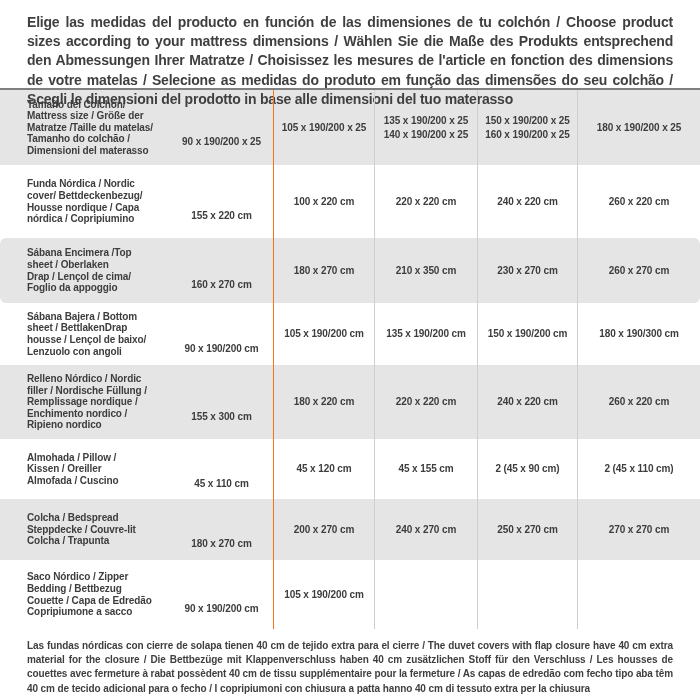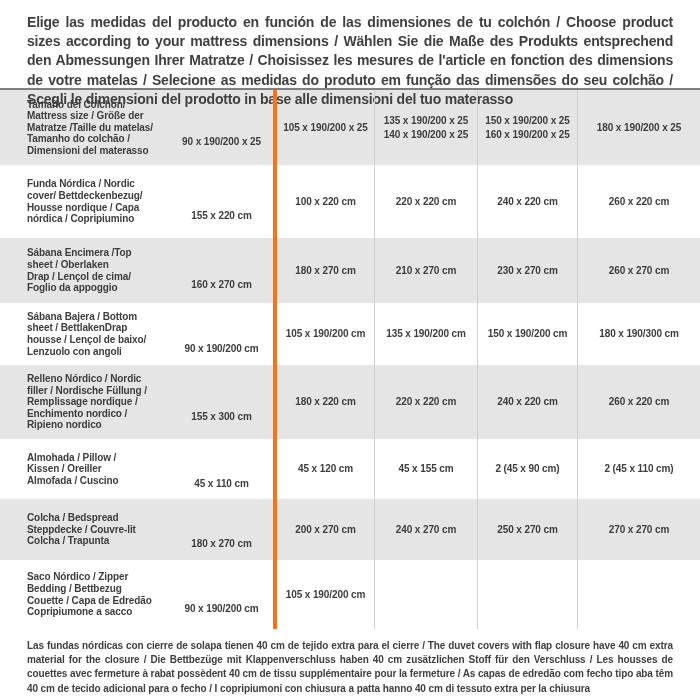--- a/index.html
+++ b/index.html
@@ -53,28 +53,28 @@
     text-align: left;
     line-height: 1.16;
   }
   .cval {
     justify-content: center;
     text-align: center;
     line-height: 1.35;
     padding: 2px 2px;
   }
   .c1 { width: 103px; margin-top: 29px; }
-  .c2 { width: 101px; border-left: 4px solid #f97316; }
+  .c2 { width: 101px; border-left: 1px solid #f97316; }
   .c3 { width: 103px; border-left: 1px solid #cfcfcf; }
   .c4 { width: 100px; border-left: 1px solid #cfcfcf; }
   .c5 { width: 123px; border-left: 1px solid #cfcfcf; }
 
   .r1 { height: 75px; }
   .r2 { height: 73px; }
-  .r3 { height: 65px; }
+  .r3 { height: 65px; border-radius: 6px; }
   .r4 { height: 62px; }
   .r5 { height: 74px; }
   .r6 { height: 60px; }
   .r7 { height: 61px; justify-content: space-between; }
   .r8 { height: 69px; }
 
   .page-footer {
     padding: 10px 27px 0 27px;
     font-size: 10px;
     font-weight: bold;
@@ -118,21 +118,21 @@
     <div class="cell cval c5">260 x 220 cm</div>
   </div>
 
   <div class="trow shaded r3">
     <div class="cell c0">Sábana Encimera /Top
 sheet / Oberlaken
 Drap / Lençol de cima/
 Foglio da appoggio</div>
     <div class="cell cval c1">160 x 270 cm</div>
     <div class="cell cval c2">180 x 270 cm</div>
-    <div class="cell cval c3">210 x 270 cm</div>
+    <div class="cell cval c3">210 x 350 cm</div>
     <div class="cell cval c4">230 x 270 cm</div>
     <div class="cell cval c5">260 x 270 cm</div>
   </div>
 
   <div class="trow r4">
     <div class="cell c0">Sábana Bajera / Bottom
 sheet / BettlakenDrap
 housse / Lençol de baixo/
 Lenzuolo con angoli</div>
     <div class="cell cval c1">90 x 190/200 cm</div>

